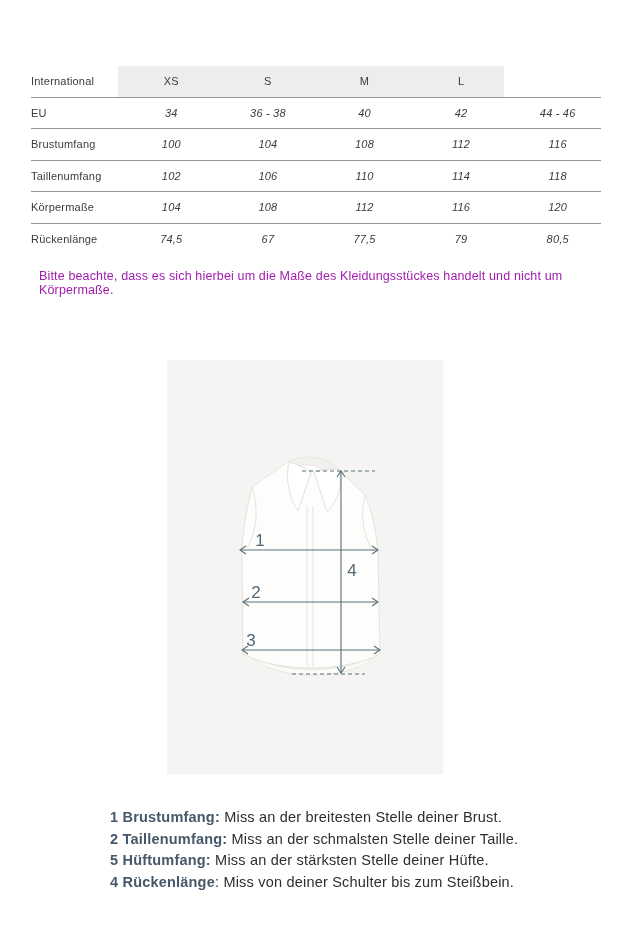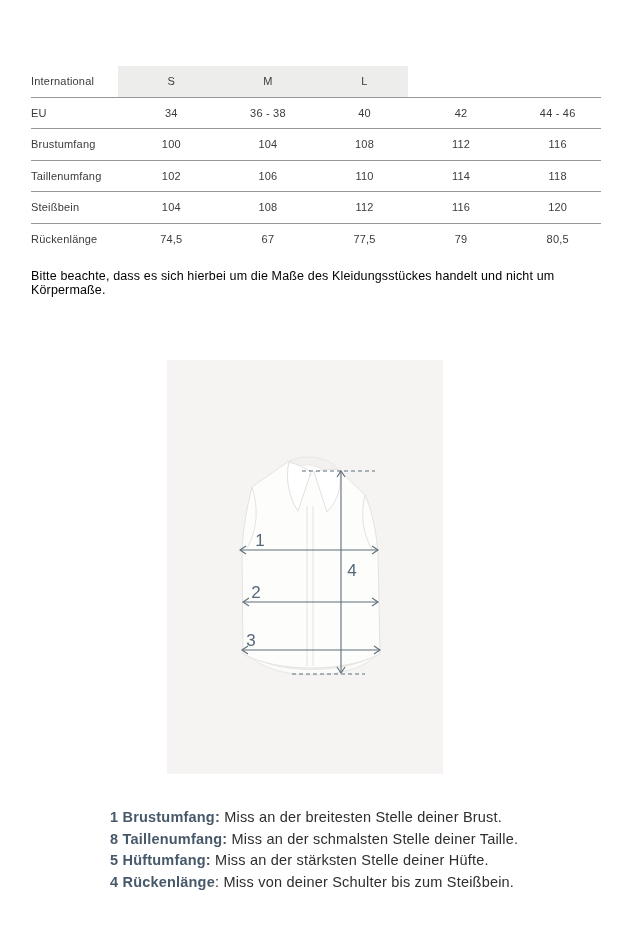--- a/index.html
+++ b/index.html
@@ -10,27 +10,27 @@
   }
   
   .table-wrap{margin:66px 30px 0 31px;width:570px;}
   .trow{
     display:grid;grid-template-columns:87px repeat(5,1fr);
     height:30.5px;align-items:center;border-bottom:1px solid #979797;
   }
   .trow.last{border-bottom:none;}
   .cell{font-size:11px;color:#3b3b3b;letter-spacing:.2px;white-space:nowrap;}
   .label-cell{text-align:left;}
-  .val-cell{text-align:center;padding-left:10px;}
+  .val-cell{text-align:center;padding-left:10px;font-style:italic;}
   .hcell{
     background:#ededec;height:30.5px;display:flex;align-items:center;
     justify-content:center;padding-left:10px;box-sizing:border-box;
   }
   
-  .note{margin:15px 0 0 31px;font-size:12.5px;color:#000000;letter-spacing:.15px;}
+  .note{margin:15px 0 0 39px;font-size:12.5px;color:#a21caf;letter-spacing:.15px;}
   
   .panel{margin:63px 0 0 167px;width:276px;height:414px;background:#f5f4f2;}
   .panel svg{display:block;}
   .measure{stroke:#5c6e79;stroke-width:1.1;fill:none;}
   .dash{stroke:#5c6e79;stroke-width:1.1;fill:none;stroke-dasharray:4 3;}
   .marker{
     fill:#55687a;font-size:17px;font-weight:400;
     font-family:"Liberation Sans","DejaVu Sans",sans-serif;
   }
   .shirt-line{stroke:#e4e3e0;fill:none;}
@@ -38,20 +38,21 @@
   .legend{margin:33px 7px 0 110px;}
   .legend-line{font-size:14.5px;line-height:21.5px;color:#2e2e2e;letter-spacing:.2px;white-space:nowrap;}
   .legend-term{font-weight:bold;color:#46586a;}
 </style>
 </head>
 <body>
 
 <div class="table-wrap">
   <div class="trow">
     <div class="cell label-cell">International</div>
+    <div class="cell hcell">XS</div>
     <div class="cell hcell">S</div>
     <div class="cell hcell">M</div>
     <div class="cell hcell">L</div>
   </div>
 
   <div class="trow">
     <div class="cell label-cell">EU</div>
     <div class="cell val-cell">34</div>
     <div class="cell val-cell">36 - 38</div>
     <div class="cell val-cell">40</div>
@@ -71,21 +72,21 @@
   <div class="trow">
     <div class="cell label-cell">Taillenumfang</div>
     <div class="cell val-cell">102</div>
     <div class="cell val-cell">106</div>
     <div class="cell val-cell">110</div>
     <div class="cell val-cell">114</div>
     <div class="cell val-cell">118</div>
   </div>
 
   <div class="trow">
-    <div class="cell label-cell">Steißbein</div>
+    <div class="cell label-cell">Körpermaße</div>
     <div class="cell val-cell">104</div>
     <div class="cell val-cell">108</div>
     <div class="cell val-cell">112</div>
     <div class="cell val-cell">116</div>
     <div class="cell val-cell">120</div>
   </div>
 
   <div class="trow last">
     <div class="cell label-cell">Rückenlänge</div>
     <div class="cell val-cell">74,5</div>
@@ -167,21 +168,21 @@
     <text class="marker" x="84" y="286" text-anchor="middle">3</text>
     <text class="marker" x="185" y="216" text-anchor="middle">4</text>
   </svg>
 </div>
 
 <div class="legend">
   <div class="legend-line">
     <span class="legend-term">1 Brustumfang:</span><span> Miss an der breitesten Stelle deiner Brust.</span>
   </div>
   <div class="legend-line">
-    <span class="legend-term">8 Taillenumfang:</span><span> Miss an der schmalsten Stelle deiner Taille.</span>
+    <span class="legend-term">2 Taillenumfang:</span><span> Miss an der schmalsten Stelle deiner Taille.</span>
   </div>
   <div class="legend-line">
     <span class="legend-term">5 Hüftumfang:</span><span> Miss an der stärksten Stelle deiner Hüfte.</span>
   </div>
   <div class="legend-line">
     <span class="legend-term">4 Rückenlänge</span><span>: Miss von deiner Schulter bis zum Steißbein.</span>
   </div>
 </div>
 
 </body></html>

